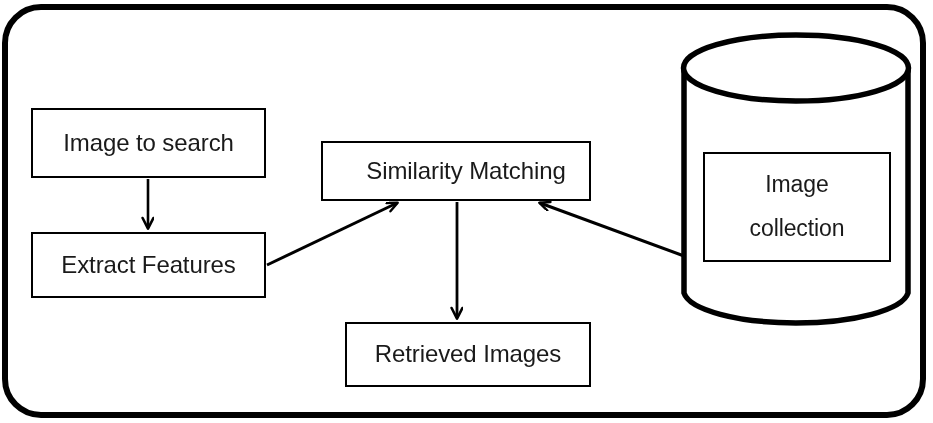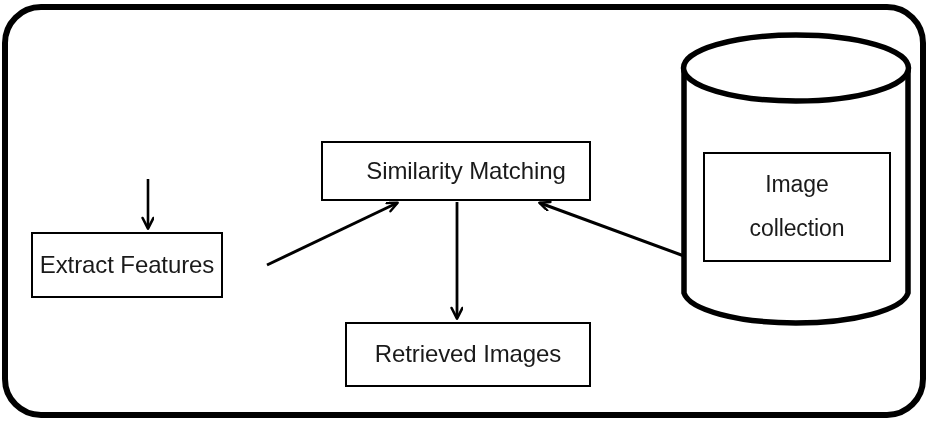--- a/index.html
+++ b/index.html
@@ -40,21 +40,21 @@
     font-size: 24px;
     font-weight: 400;
     line-height: 1.18;
     letter-spacing: -0.1px;
     white-space: pre-line;
   }
   #node-image-to-search {
     left: 31px; top: 108px; width: 235px; height: 70px;
   }
   #node-extract-features {
-    left: 31px; top: 232px; width: 192px; height: 66px;
+    left: 31px; top: 232px; width: 235px; height: 66px;
   }
   #node-similarity-matching {
     left: 321px; top: 141px; width: 270px; height: 60px; padding-left: 20px;
   }
   #node-retrieved-images {
     left: 345px; top: 322px; width: 246px; height: 65px;
   }
   #node-image-collection {
     left: 703px; top: 152px; width: 188px; height: 110px;
     border-width: 2px;
@@ -91,20 +91,23 @@
 
     <line x1="148" y1="179" x2="148" y2="228" stroke="#000000" stroke-width="2.6" marker-end="url(#arrowhead-open-v)"></line>
 
     <line x1="267" y1="265" x2="397" y2="203" stroke="#000000" stroke-width="3" marker-end="url(#arrowhead-open)"></line>
 
     <line x1="684" y1="256" x2="540" y2="203" stroke="#000000" stroke-width="3" marker-end="url(#arrowhead-open)"></line>
 
     <line x1="457" y1="202" x2="457" y2="318" stroke="#000000" stroke-width="2.8" marker-end="url(#arrowhead-open-v)"></line>
   </svg>
 
+  <div class="node-box" id="node-image-to-search">
+    <span class="node-label">Image to search</span>
+  </div>
 
   <div class="node-box" id="node-extract-features">
     <span class="node-label">Extract Features</span>
   </div>
 
   <div class="node-box" id="node-similarity-matching">
     <span class="node-label">Similarity Matching</span>
   </div>
 
   <div class="node-box" id="node-retrieved-images">

